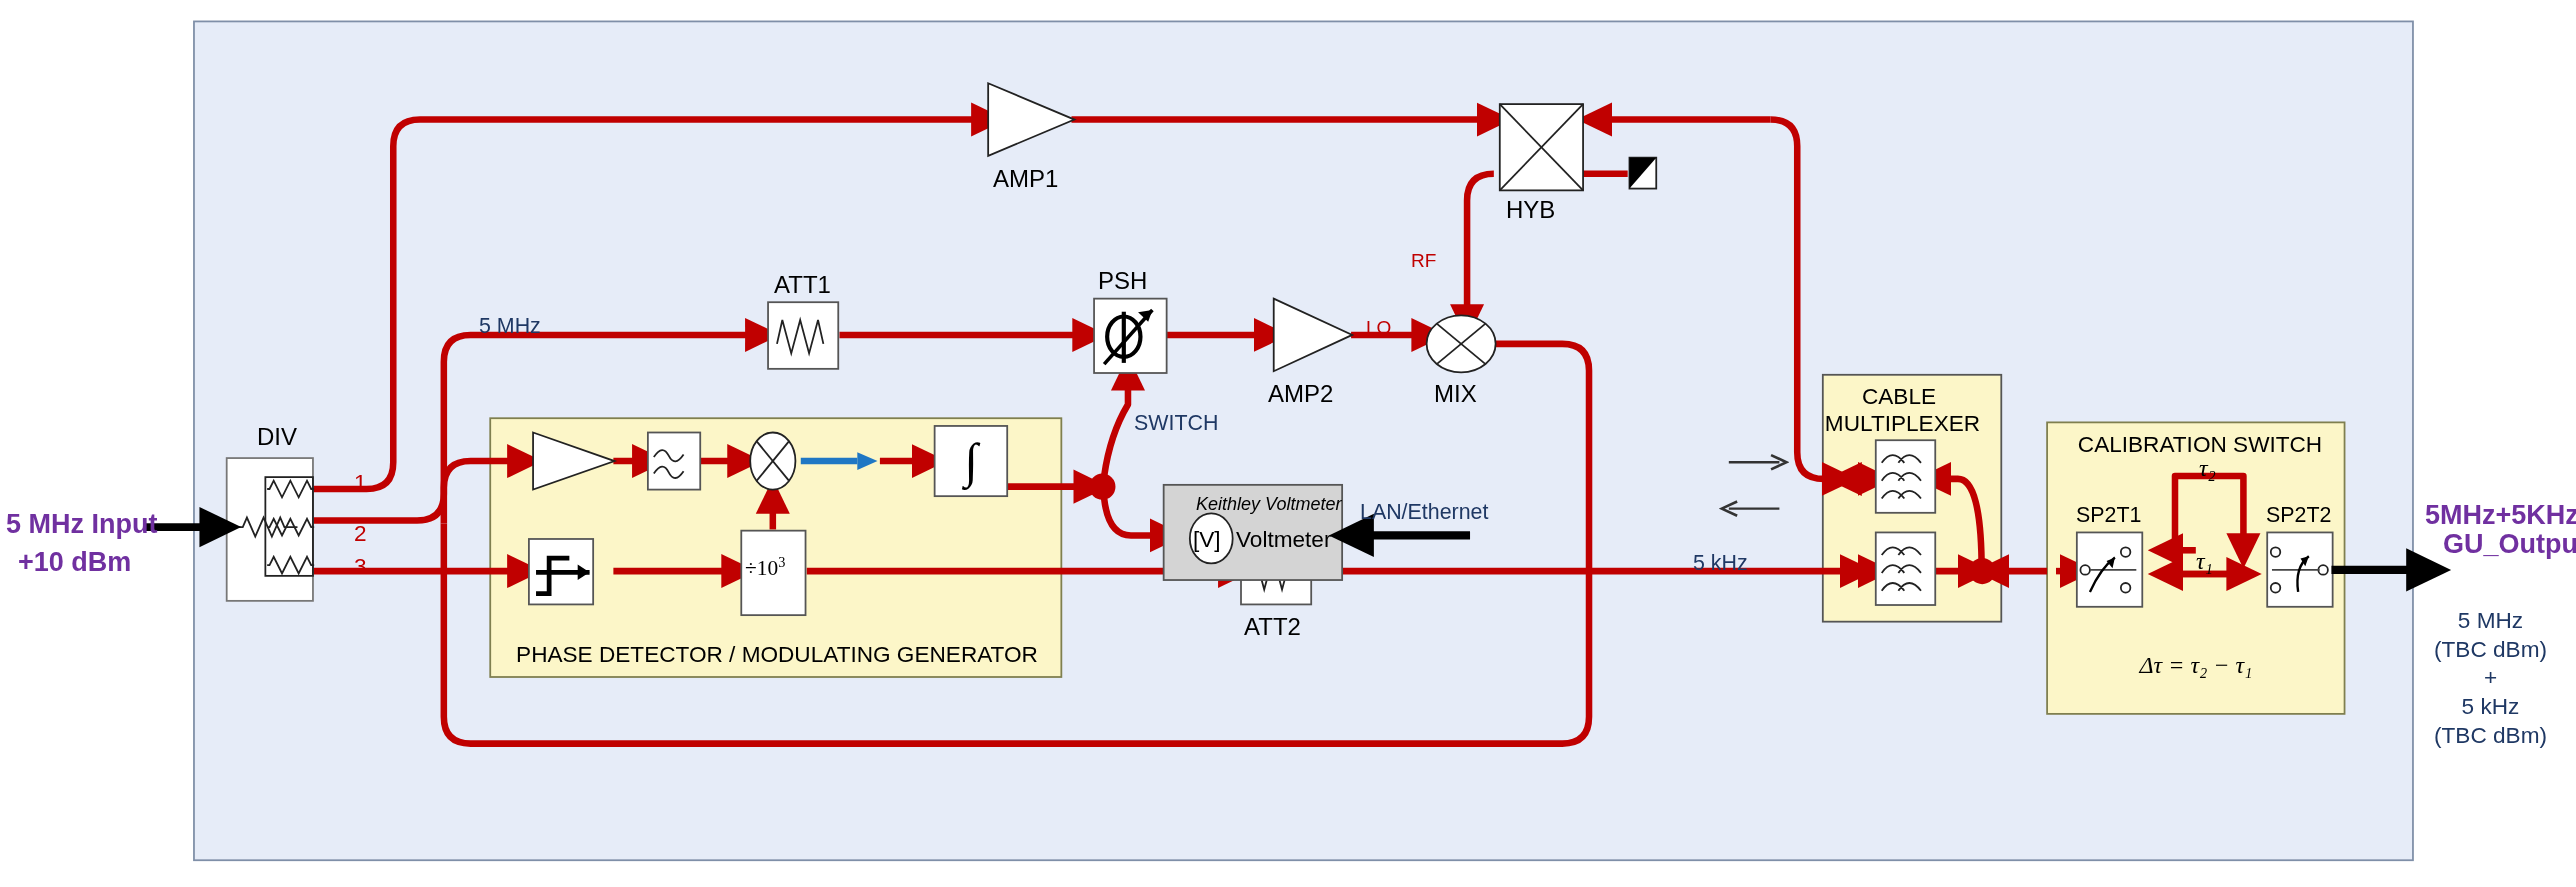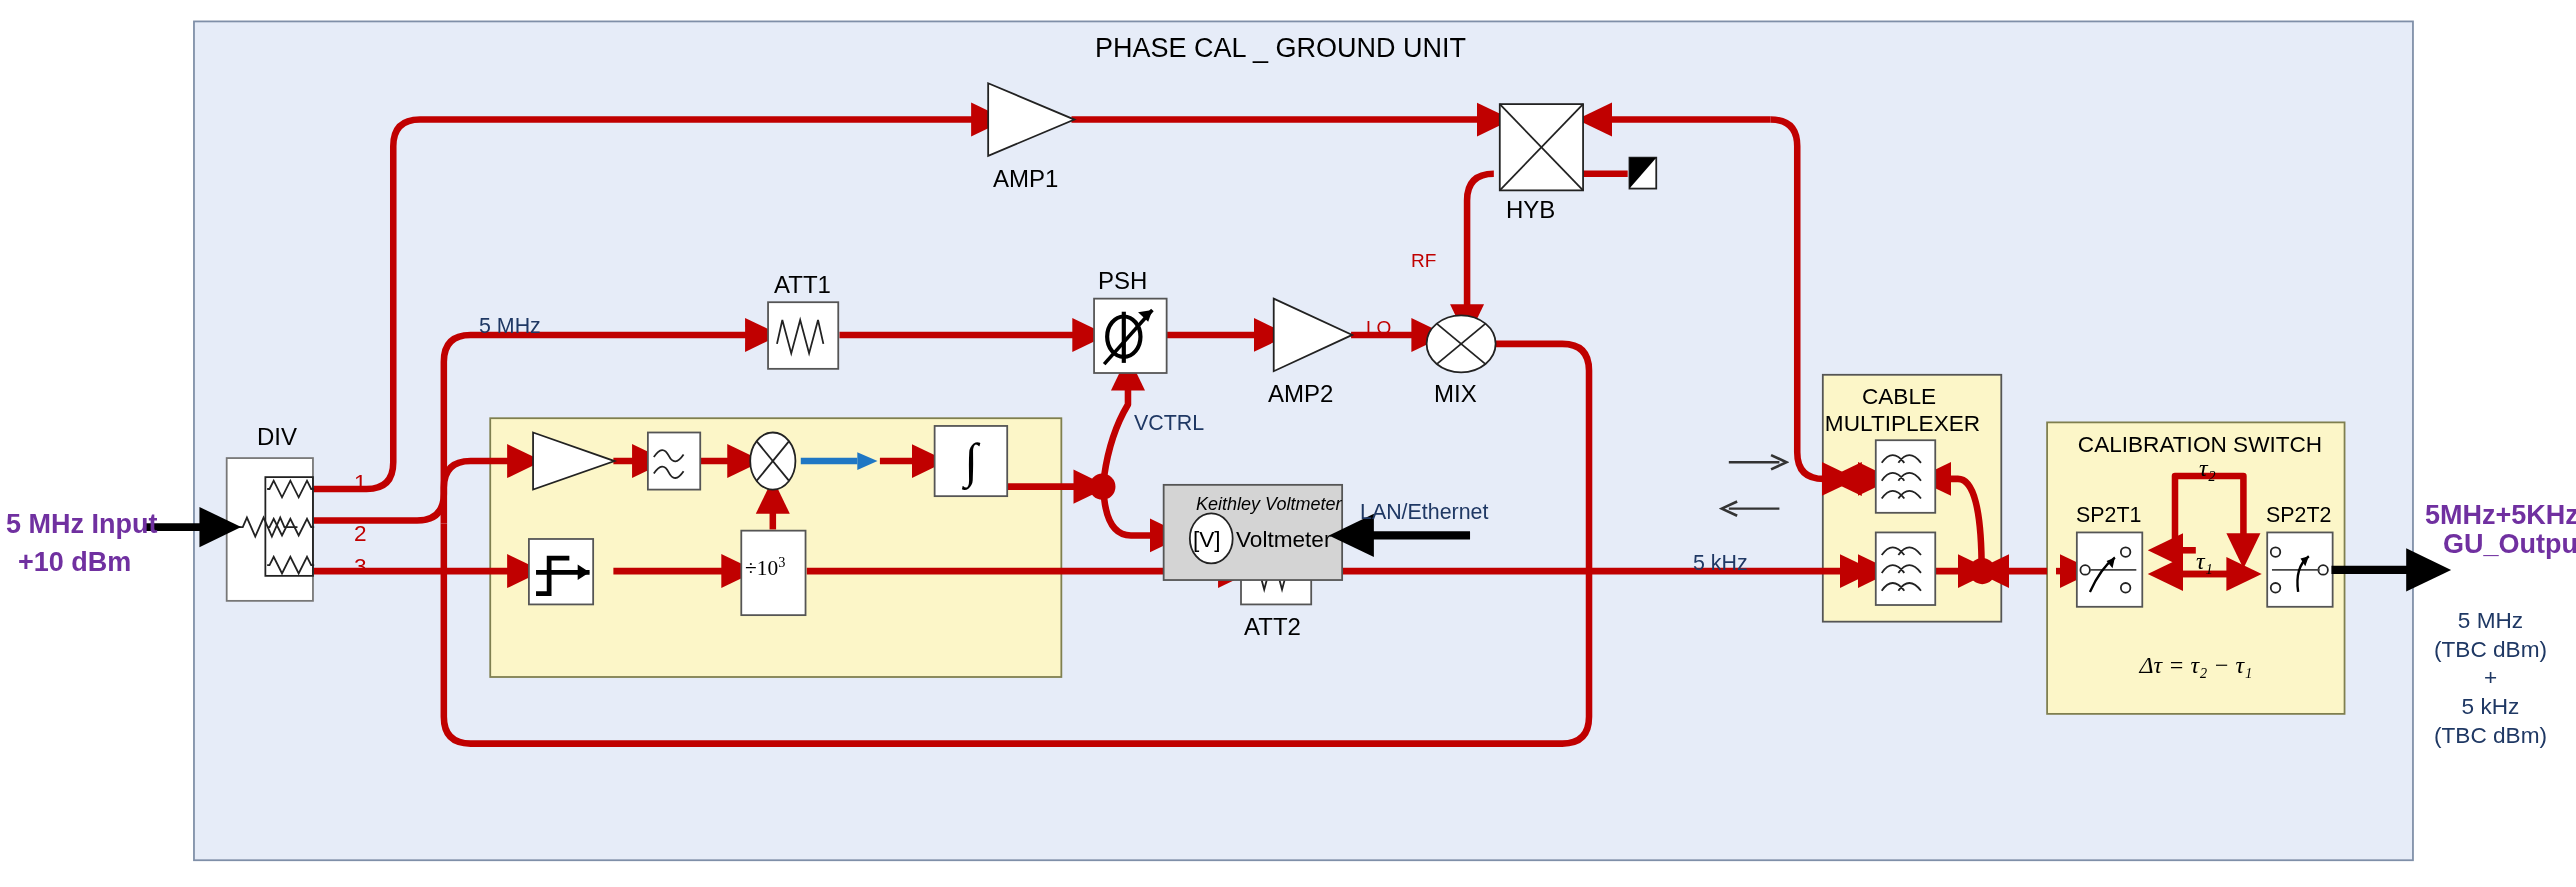--- a/index.html
+++ b/index.html
@@ -230,54 +230,54 @@
     <circle cx="3824" cy="988" r="8" fill="#FFF" stroke="#222" stroke-width="3"></circle>
     <circle cx="3904" cy="958" r="8" fill="#FFF" stroke="#222" stroke-width="3"></circle>
     <line x1="3818" y1="958" x2="3898" y2="958" stroke="#444" stroke-width="3"></line>
     <path d="M3862,995 q-6,-42 18,-60" fill="none" stroke="#000" stroke-width="4"></path>
     <path d="M3880,935 l-14,4 l8,13 z" fill="#000"></path>
   </g>
 
   <path d="M3918,958 H4080" stroke="#000" stroke-width="14" fill="none" marker-end="url(#ahk)"></path>
 </svg>
 
-<div class="lbl panelTitle" style="left:1095px;top:33px;">PHASE CAL _ GROUND UNIT</div>
 
 <div class="lbl io" style="left:6px;top:509px;">5 MHz Input</div>
 <div class="lbl io" style="left:18px;top:539px;margin-top:8px;">+10 dBm</div>
 
 <div class="lbl blk" style="left:257px;top:423px;">DIV</div>
 <div class="lbl num" style="left:354px;top:470px;">1</div>
 <div class="lbl num" style="left:354px;top:521px;">2</div>
 <div class="lbl num" style="left:354px;top:554px;">3</div>
 
 <div class="lbl blk" style="left:993px;top:165px;">AMP1</div>
 <div class="lbl blk" style="left:1506px;top:196px;">HYB</div>
 
 <div class="lbl sig" style="left:479px;top:314px;">5 MHz</div>
 <div class="lbl blk" style="left:774px;top:271px;">ATT1</div>
 <div class="lbl blk" style="left:1098px;top:267px;">PSH</div>
 <div class="lbl blk" style="left:1268px;top:380px;">AMP2</div>
 <div class="lbl blk" style="left:1434px;top:380px;">MIX</div>
 <div class="lbl sigred" style="left:1411px;top:250px;">RF</div>
 <div class="lbl sigred" style="left:1366px;top:317px;">LO</div>
-<div class="lbl sig" style="left:1134px;top:411px;">VCTRL</div>
+<div class="lbl sig" style="left:1134px;top:411px;">SWITCH</div>
 
 <div class="lbl vm" style="left:1196px;top:494px;">Keithley Voltmeter</div>
 <div class="lbl vmName" style="left:1193px;top:527px;">[V]</div>
 <div class="lbl vmName" style="left:1236px;top:527px;">Voltmeter</div>
 <div class="lbl sig" style="left:1360px;top:500px;">LAN/Ethernet</div>
 
 <div class="lbl blksm" style="left:745px;top:554px;font-family:'Liberation Serif',serif;">
   <span>÷10</span><sup style="font-size:14.3px;">3</sup>
 </div>
 
 <div class="lbl blk" style="left:1244px;top:613px;">ATT2</div>
 <div class="lbl sig" style="left:1693px;top:551px;">5 kHz</div>
 
+<div class="lbl grpTitle" style="left:509px;top:642px;width:536px;">PHASE DETECTOR / MODULATING GENERATOR</div>
 
 <div class="lbl grpTitle" style="left:1823px;top:384px;width:152px;">CABLE</div>
 <div class="lbl grpTitle" style="left:1823px;top:411px;width:159px;">MULTIPLEXER</div>
 
 <div class="lbl grpTitle" style="left:2047px;top:432px;width:306px;">CALIBRATION SWITCH</div>
 <div class="lbl tau" style="left:2199px;top:455px;">τ₂</div>
 <div class="lbl tau" style="left:2196px;top:548px;">τ₁</div>
 <div class="lbl blksm" style="left:2076px;top:503px;">SP2T1</div>
 <div class="lbl blksm" style="left:2266px;top:503px;">SP2T2</div>
 <div class="lbl tau" style="left:2047px;top:652px;width:298px;text-align:center;">Δτ = τ₂ − τ₁</div>

